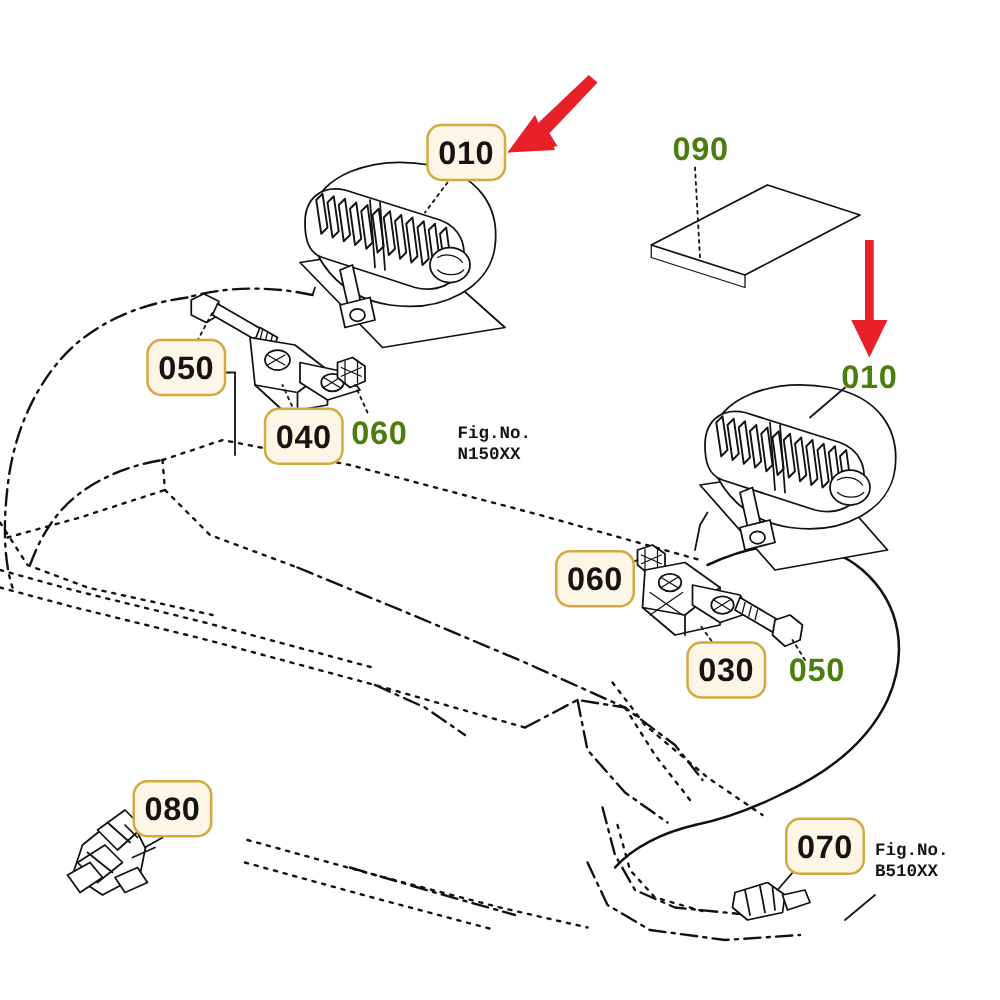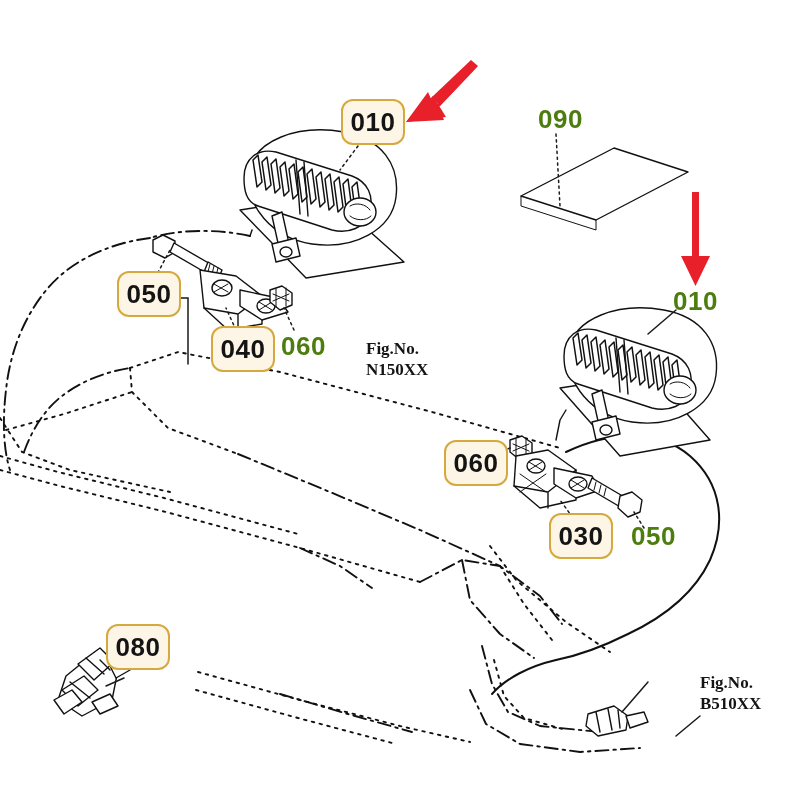--- a/index.html
+++ b/index.html
@@ -107,22 +107,22 @@
     position: absolute;
     font-family: "Liberation Sans", sans-serif;
     font-size: 26px;
     font-weight: 700;
     color: #4d7c0f;
     letter-spacing: 0.5px;
     white-space: nowrap;
   }
   .fig-label {
     position: absolute;
-    font-family: Liberation Serif, serif;
-    font-size: 17px;
+    font-family: Liberation Mono, monospace;
+    font-size: 14px;
     font-weight: 700;
     color: #141414;
     line-height: 1.22;
     white-space: nowrap;
   }
   
   #watermark {
     position: absolute;
     left: 292px;
     top: 376px;
@@ -345,20 +345,21 @@
   <div class="callout" style="left:117px; top:271px;">050</div>
 
   <div class="callout" style="left:211px; top:326px;">040</div>
 
   <div class="callout" style="left:444px; top:440px;">060</div>
 
   <div class="callout" style="left:549px; top:513px;">030</div>
 
   <div class="callout" style="left:106px; top:624px;">080</div>
 
+  <div class="callout" style="left:628px; top:654px;">070</div>
 
   <div class="plain-label" style="left:538px; top:104px;">090</div>
 
   <div class="plain-label" style="left:673px; top:286px;">010</div>
 
   <div class="plain-label" style="left:281px; top:331px;">060</div>
 
   <div class="plain-label" style="left:631px; top:521px;">050</div>
 
   <div class="fig-label" style="left:366px; top:339px;">

